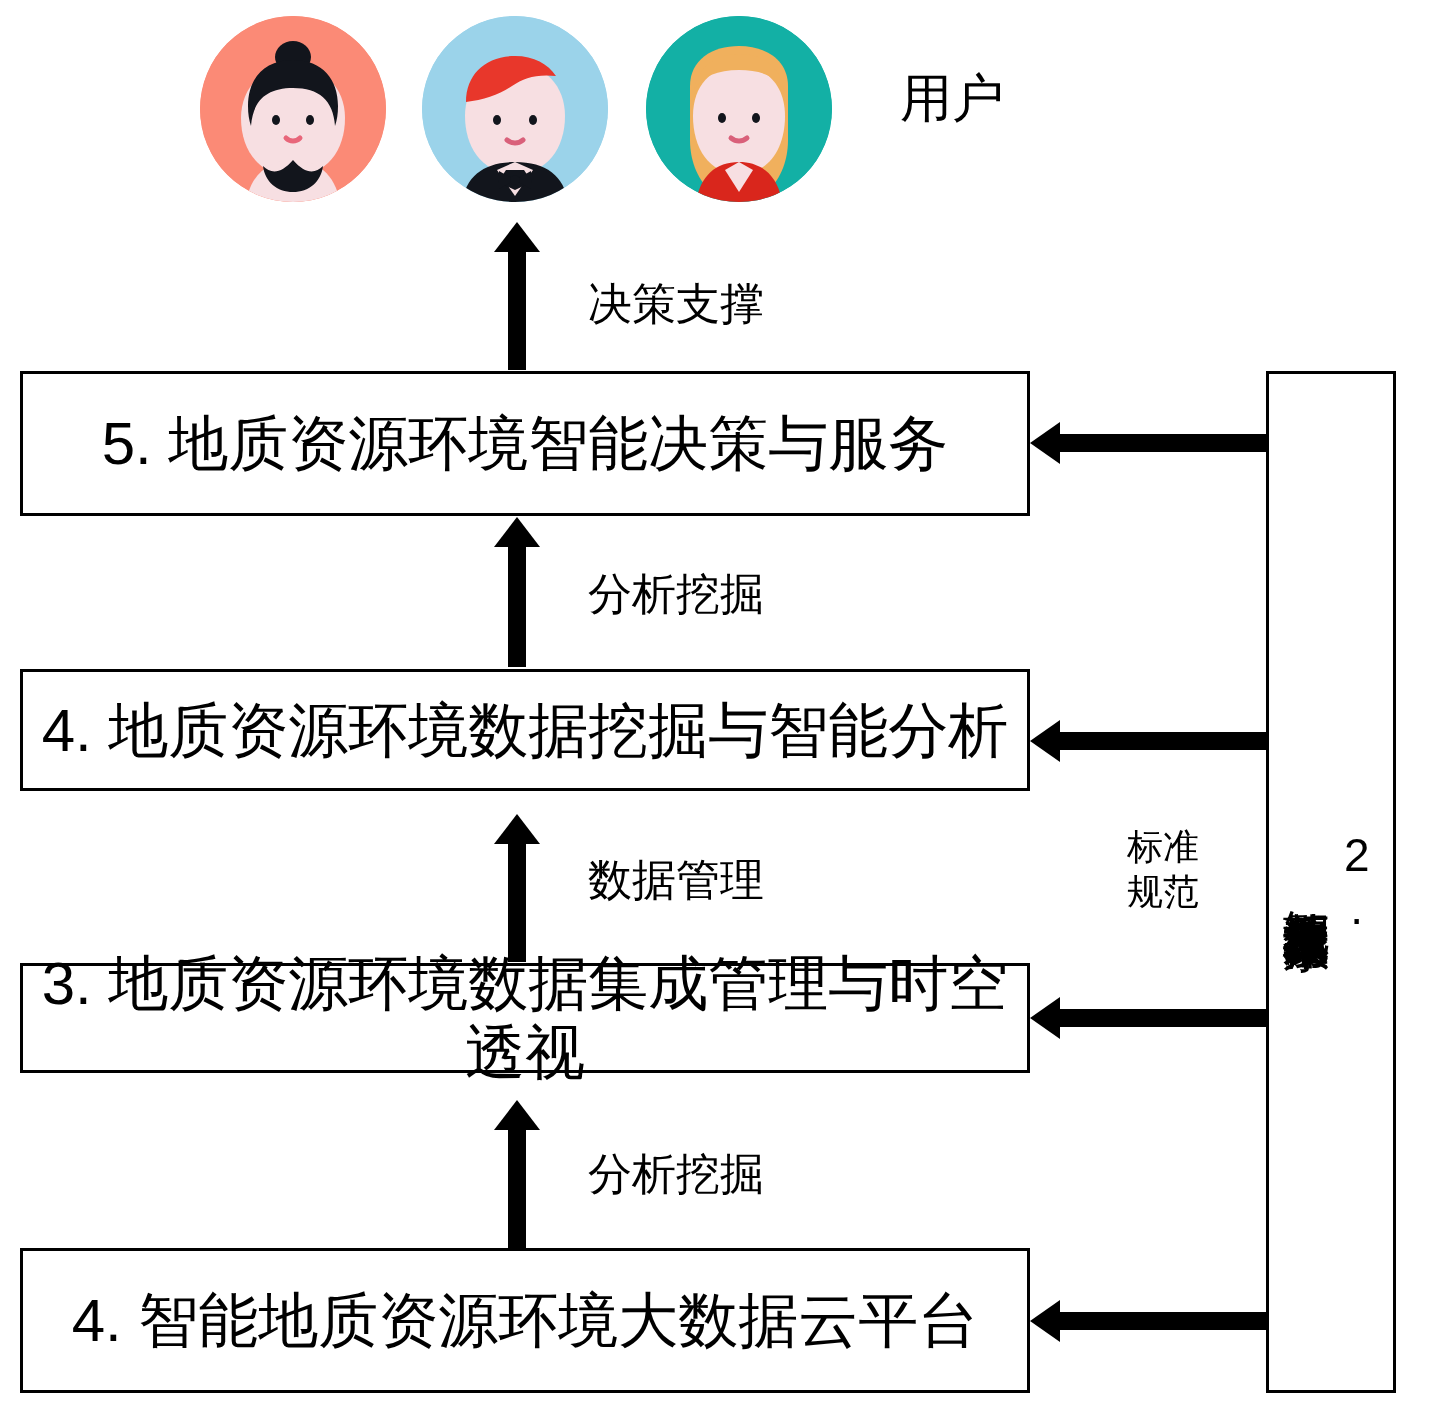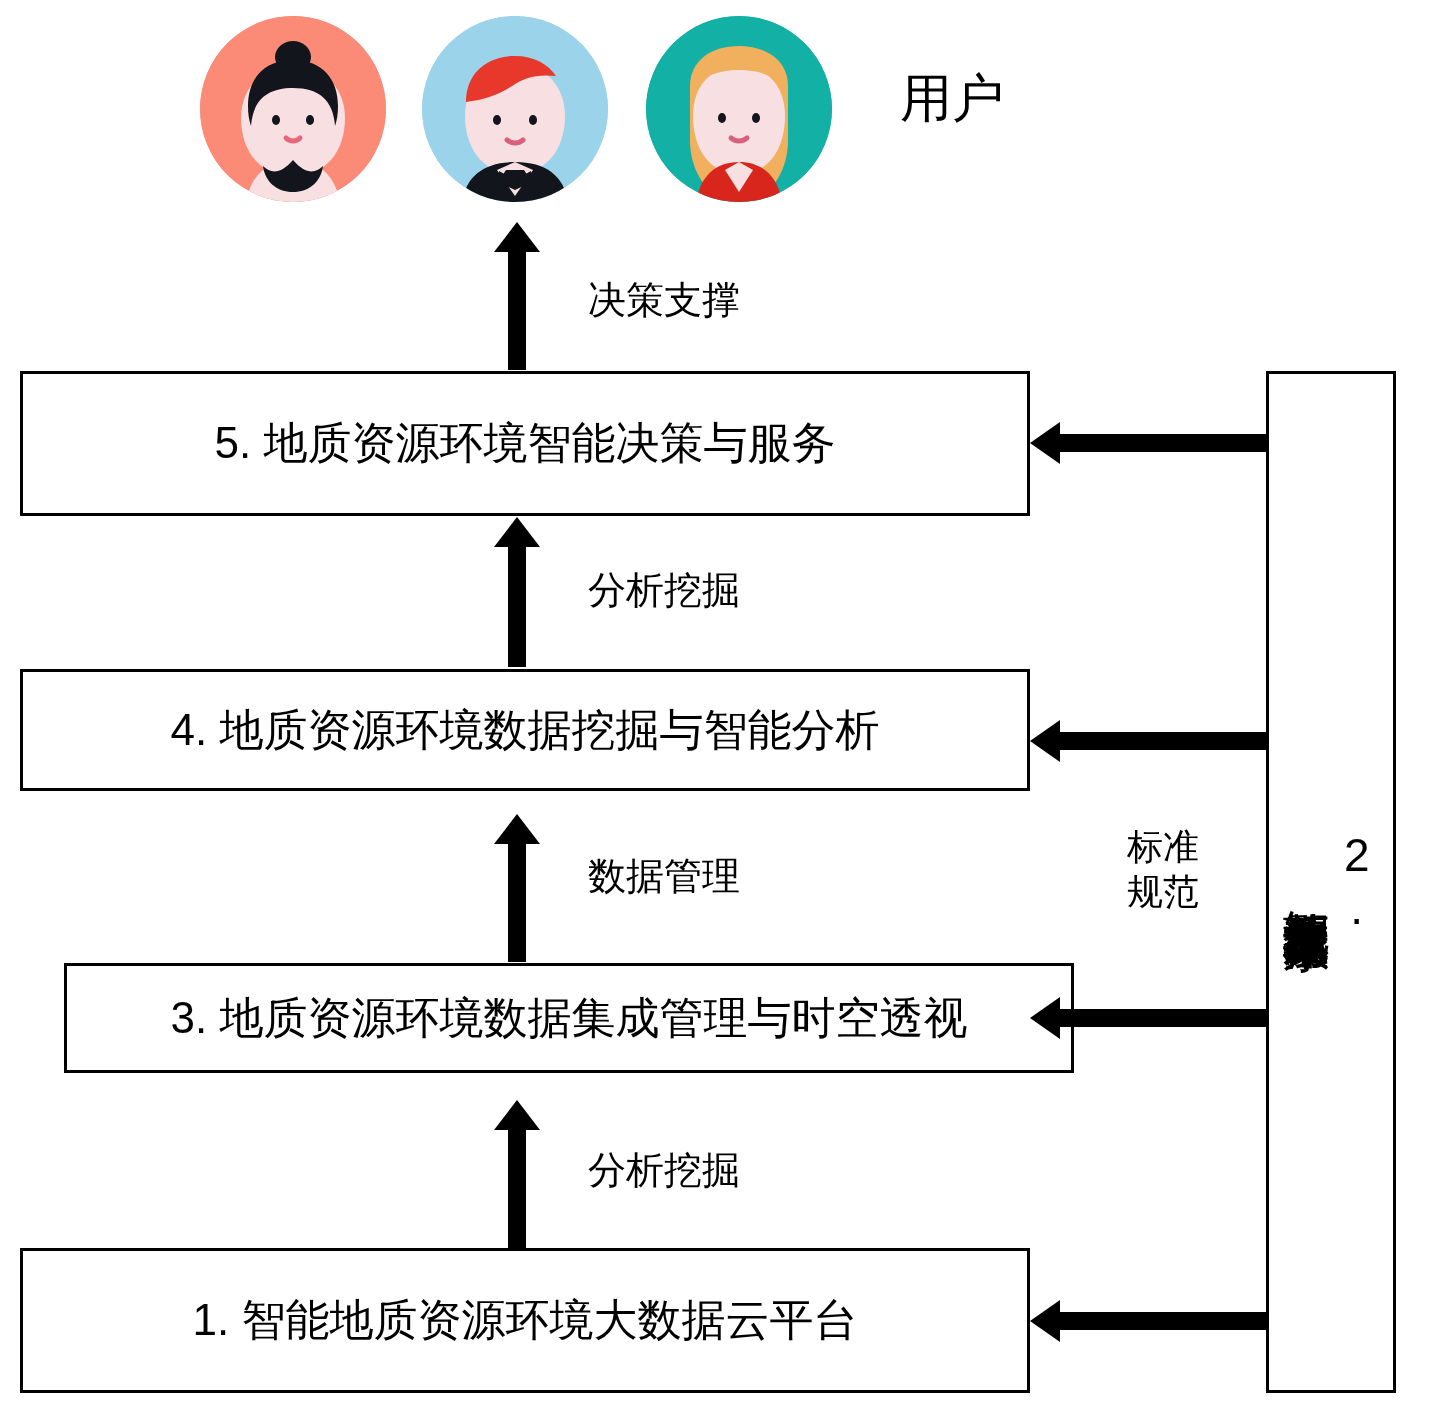--- a/index.html
+++ b/index.html
@@ -47,27 +47,27 @@
   
   .box {
     position: absolute;
     border: 3px solid #000000;
     background: #ffffff;
     box-sizing: border-box;
     display: flex;
     align-items: center;
     justify-content: center;
     text-align: center;
-    font-size: 44px;
+    font-size: 60px;
     line-height: 1.15;
     padding: 0 14px;
   }
   #box5 { left: 20px;  top: 371px;  width: 1010px; height: 145px; }
   #box4 { left: 20px;  top: 669px;  width: 1010px; height: 122px; }
-  #box3 { left: 20px;  top: 963px;  width: 1010px; height: 110px; margin-left: 44px; }
+  #box3 { left: 20px;  top: 963px;  width: 1010px; height: 110px; }
   #box1 { left: 20px;  top: 1248px; width: 1010px; height: 145px; }
 
   .side-box {
     position: absolute;
     left: 1266px;
     top: 371px;
     width: 130px;
     height: 1022px;
     border: 3px solid #000000;
     background: #ffffff;
@@ -138,21 +138,21 @@
     border-right: 30px solid #000000;
   }
   #harrow-5 { left: 1030px; top: 422px; width: 238px; }
   #harrow-4 { left: 1030px; top: 720px; width: 238px; }
   #harrow-3 { left: 1030px; top: 997px; width: 238px; }
   #harrow-1 { left: 1030px; top: 1300px; width: 238px; }
 
   
   .arrow-label {
     position: absolute;
-    font-size: 38px;
+    font-size: 44px;
     line-height: 1.1;
     white-space: nowrap;
   }
   #label-decision { left: 588px; top: 280px; }
   #label-analysis { left: 588px; top: 570px; }
   #label-datamgmt { left: 588px; top: 856px; }
   #label-compute  { left: 588px; top: 1150px; }
 
   #label-standard {
     position: absolute;
@@ -237,21 +237,21 @@
 <div class="arrow-label" id="label-decision">决策支撑</div>
 <div class="arrow-label" id="label-analysis">分析挖掘</div>
 <div class="arrow-label" id="label-datamgmt">数据管理</div>
 <div class="arrow-label" id="label-compute">分析挖掘</div>
 <div id="label-standard">标准
 规范</div>
 
 <div class="box" id="box5">5. 地质资源环境智能决策与服务</div>
 <div class="box" id="box4">4. 地质资源环境数据挖掘与智能分析</div>
 <div class="box" id="box3">3. 地质资源环境数据集成管理与时空透视</div>
-<div class="box" id="box1">1. 智能地质资源环境大数据云平台</div>
+<div class="box" id="box1">4. 智能地质资源环境大数据云平台</div>
 
 <div class="side-box">
   <div class="vtext">2.
 智慧地质资源环境数据标准与技术体系</div>
 </div>
 
 <div class="h-arrow" id="harrow-5">
   <div class="head"></div>
     <div class="shaft"></div>
 </div>

